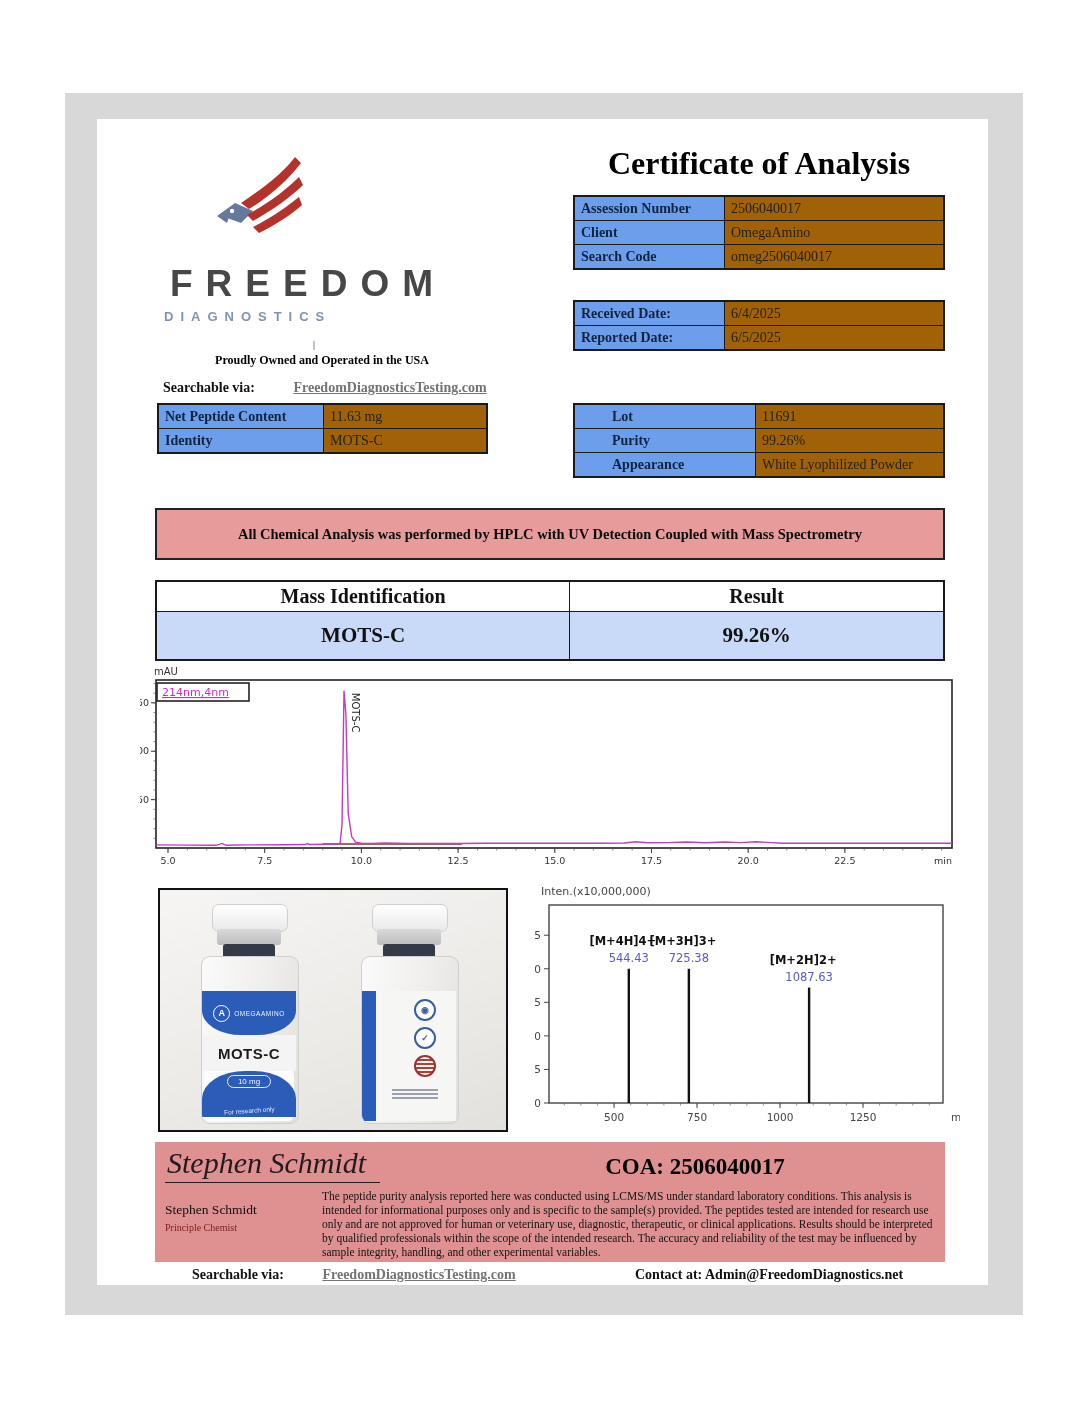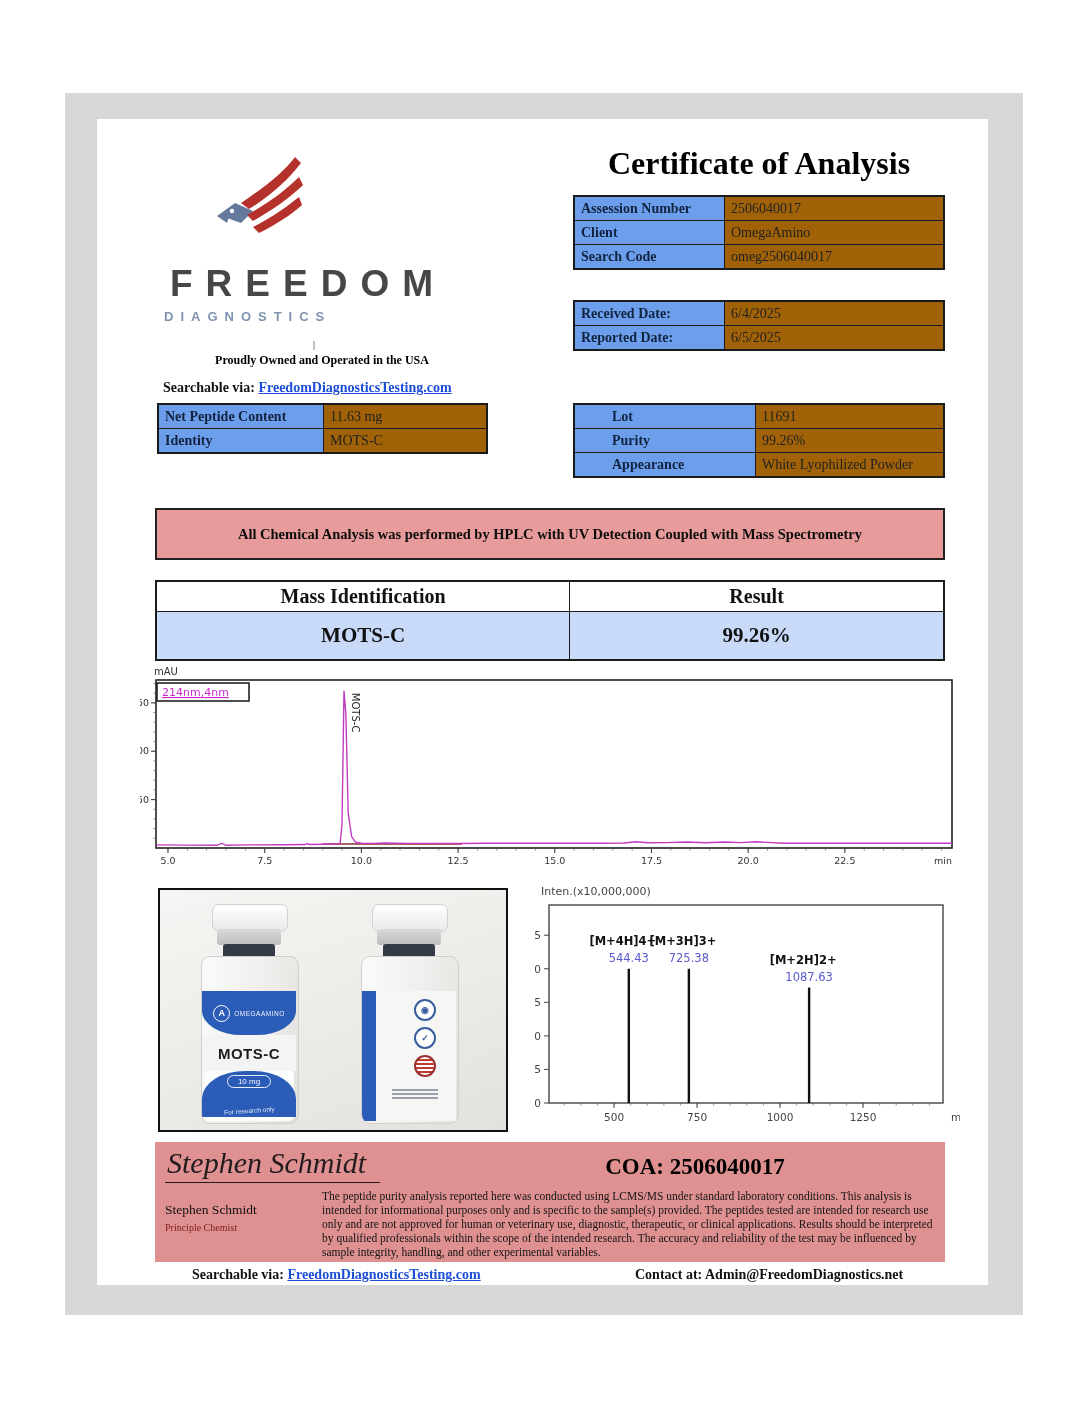--- a/index.html
+++ b/index.html
@@ -12,21 +12,21 @@
   .logo-block{position:absolute;left:60px;top:34px;width:330px;text-align:left;}
   .eagle{position:relative;left:0;margin:0 auto;width:160px;height:104px;}
   .brand{font-family:"Liberation Sans",sans-serif;font-weight:bold;font-size:37px;
          letter-spacing:13px;color:#474747;margin-top:2px;text-indent:13px;}
   .brand-sub{font-family:"Liberation Sans",sans-serif;font-weight:bold;font-size:13px;
          letter-spacing:7px;color:#8094b0;margin-top:4px;text-indent:7px;}
   .logo-tick{position:absolute;left:216px;top:222px;width:2px;height:9px;background:#c2c2c2;}
   .tagline{position:absolute;left:60px;top:234px;width:330px;text-align:center;
            font-weight:bold;font-size:12px;color:#000;}
   .search-line{position:absolute;left:66px;top:261px;font-weight:bold;font-size:14px;}
-  a.link{color:#1d4ed8;font-weight:bold;}
+  a.link{color:#737373;font-weight:bold;margin-left:35px;}
 
   .doc-title{position:absolute;left:462px;top:26px;width:400px;text-align:center;
              font-size:32px;font-weight:bold;color:#000;}
 
   
   .itable{position:absolute;border:2px solid #1a1a1a;border-collapse:collapse;}
   .itable td{border:1px solid #1a1a1a;height:23px;padding:0 0 0 6px;font-size:14px;vertical-align:middle;}
   .itable td.h{background:#6d9eeb;font-weight:bold;color:#102440;}
   .itable td.v{background:#a16207;color:#222;}
   #t-assession{left:476px;top:76px;width:372px;}

